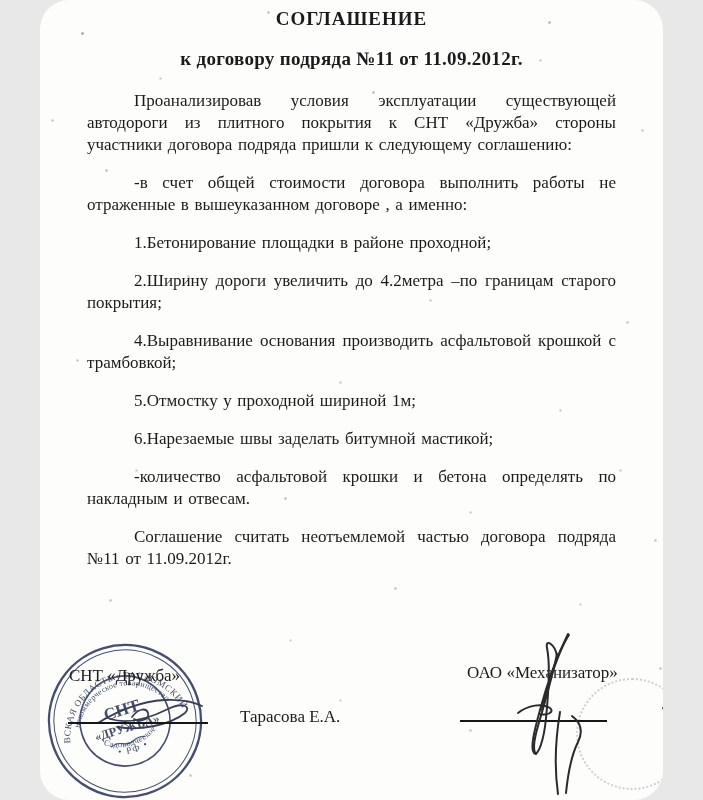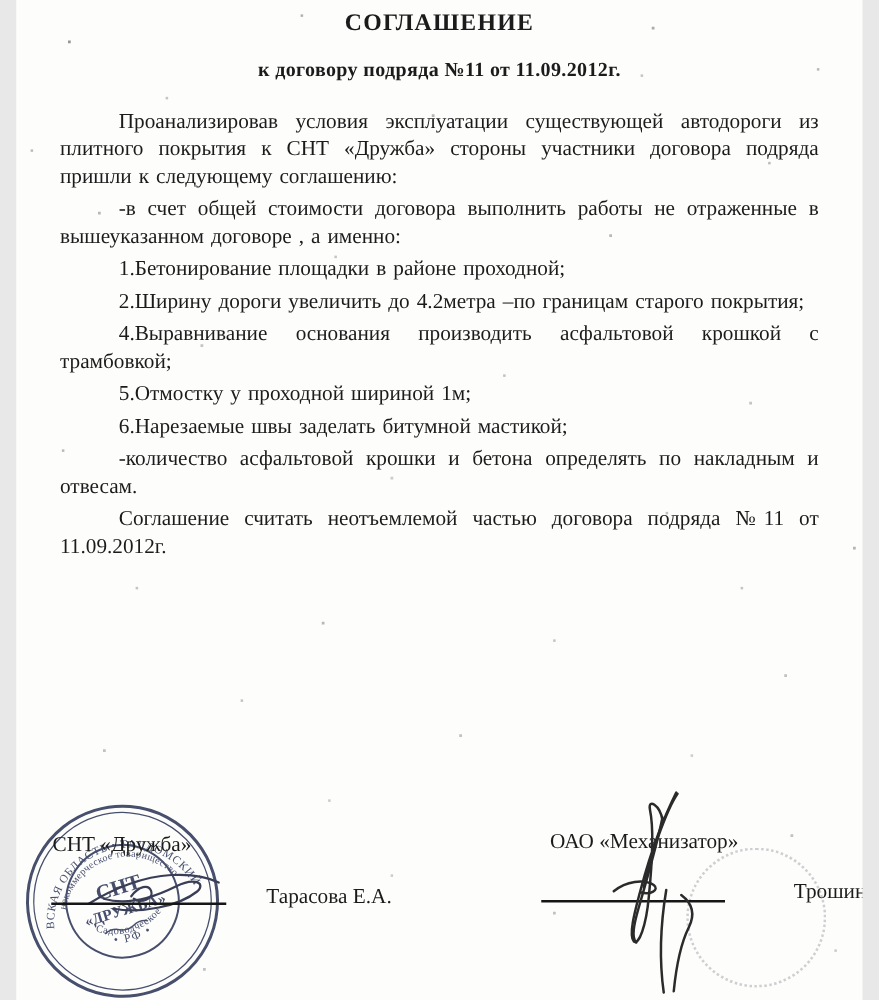--- a/index.html
+++ b/index.html
@@ -1,24 +1,25 @@
 <!DOCTYPE html>
 <html style="--ink: #333c5e; --text: #1b1b1b;"><head>
 <meta charset="utf-8">
 <style>
   :root { --ink: #333c5e; --text: #1b1b1b; }
   html,body { margin:0; padding:0; background:#e8e8e8; }
   .page {
     position: relative;
-    width: 677px; height: 800px;
+    width: 623px; height: 800px;
     margin: 0 auto;
     background: #fdfdfc;
     overflow: hidden;
     font-family: "Liberation Serif", "DejaVu Serif", serif;
     color: var(--text);
+    border-radius: 29px;
   }
   
   .noise { position:absolute; left:0; top:0; width:1px; height:1px; background:transparent;
     box-shadow:
       42px 33px 0 0.6px rgba(50,50,50,.5), 228px 12px 0 0.5px rgba(60,60,60,.4),
       509px 22px 0 0.6px rgba(70,70,70,.45), 641px 55px 0 0.5px rgba(80,80,80,.4),
       120px 78px 0 0.5px rgba(90,90,90,.35), 333px 92px 0 0.6px rgba(70,70,70,.4),
       602px 130px 0 0.5px rgba(90,90,90,.4), 66px 170px 0 0.6px rgba(80,80,80,.4),
       255px 205px 0 0.5px rgba(90,90,90,.35), 475px 188px 0 0.6px rgba(80,80,80,.4),
       688px 240px 0 0.5px rgba(70,70,70,.4), 148px 276px 0 0.6px rgba(90,90,90,.35),
@@ -34,25 +35,25 @@
       655px 760px 0 0.5px rgba(90,90,90,.3), 150px 775px 0 0.6px rgba(80,80,80,.35),
       500px 60px 0 0.5px rgba(90,90,90,.35), 690px 330px 0 1px rgba(40,40,40,.55),
       12px 120px 0 0.5px rgba(90,90,90,.4), 580px 470px 0 0.5px rgba(90,90,90,.35);
   }
   .title {
     padding-top: 8px; text-align: center;
     font-size: 19px; font-weight: bold; letter-spacing: 1px; margin: 0;
   }
   .subtitle {
     margin: 18px 0 0 0; text-align: center;
-    font-size: 16px; font-weight: bold; letter-spacing: .3px;
+    font-size: 19px; font-weight: bold; letter-spacing: .3px;
   }
   .body-text { margin: 20px 31px 0 31px; }
   .body-text p {
-    margin: 4px; font-size: 17px; line-height: 22px;
+    margin: 16px; font-size: 17px; line-height: 22px;
     text-align: justify; text-indent: 47px; word-spacing: .08em;
   }
   .sig-org { position: absolute; font-size: 17px; white-space: nowrap; }
   .sig-name { position: absolute; font-size: 17px; white-space: nowrap; margin-left: 24px; }
   .sig-line { position: absolute; border-top: 2px solid #161616; height: 0; }
   .stamp-svg { position: absolute; left: 2px; top: 639px; opacity: .9; }
   .sign-svg { position: absolute; }
   .ghost-stamp {
     position: absolute; left: 536px; top: 678px; width: 108px; height: 108px;
     border: 2px dotted rgba(90,90,100,.28); border-radius: 50%;

